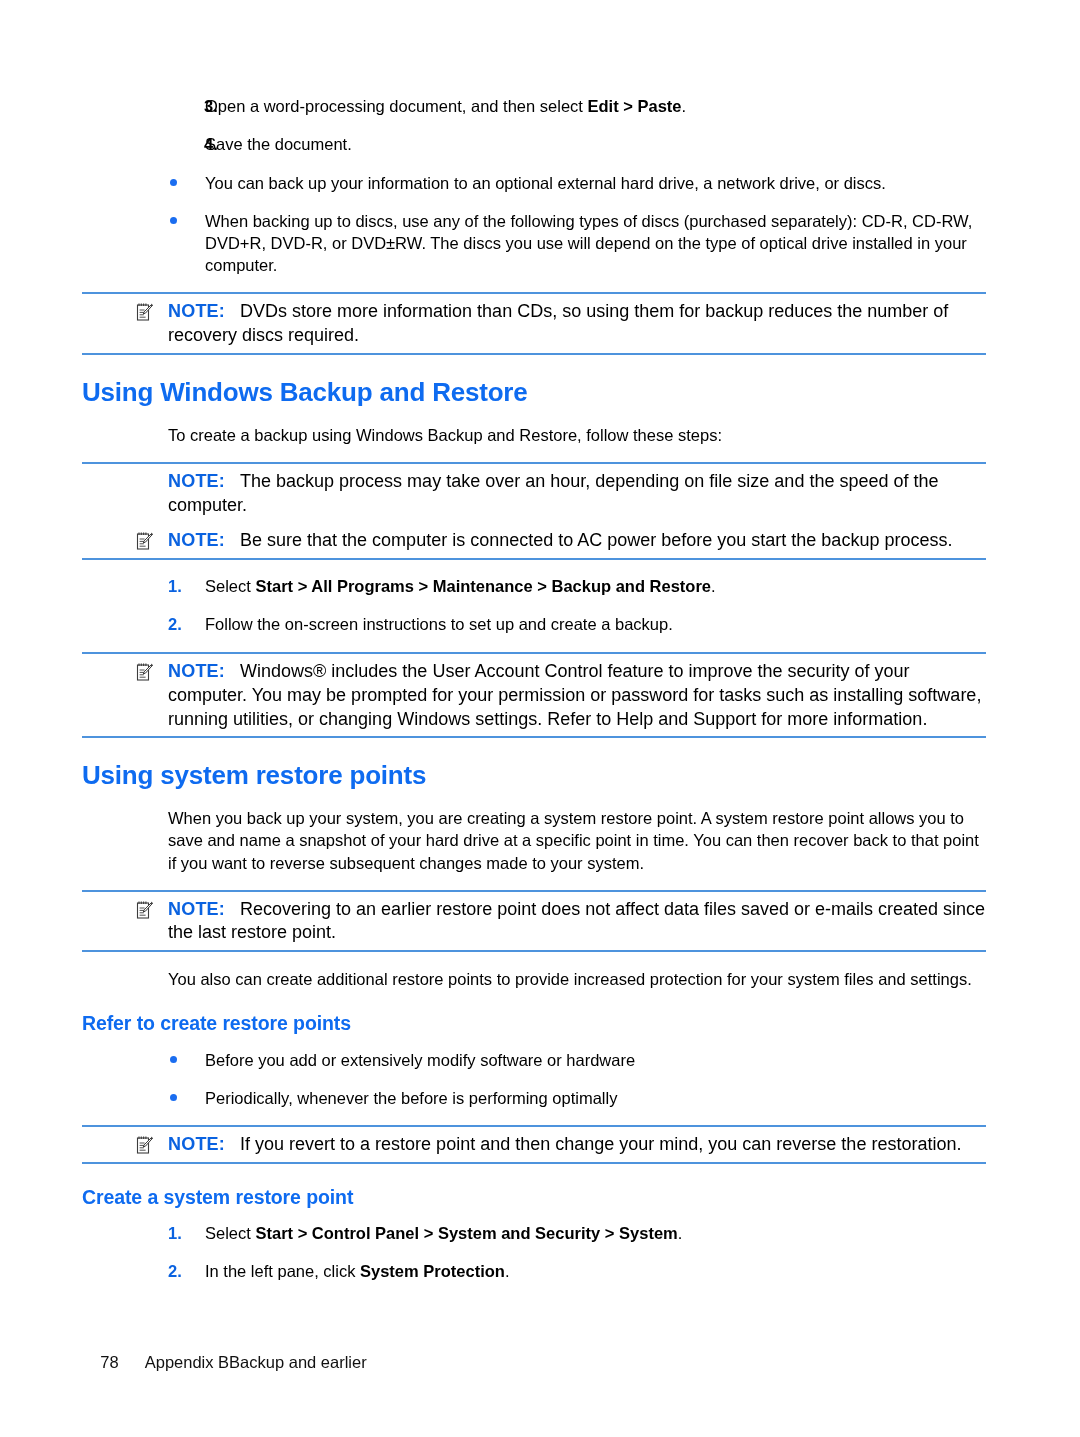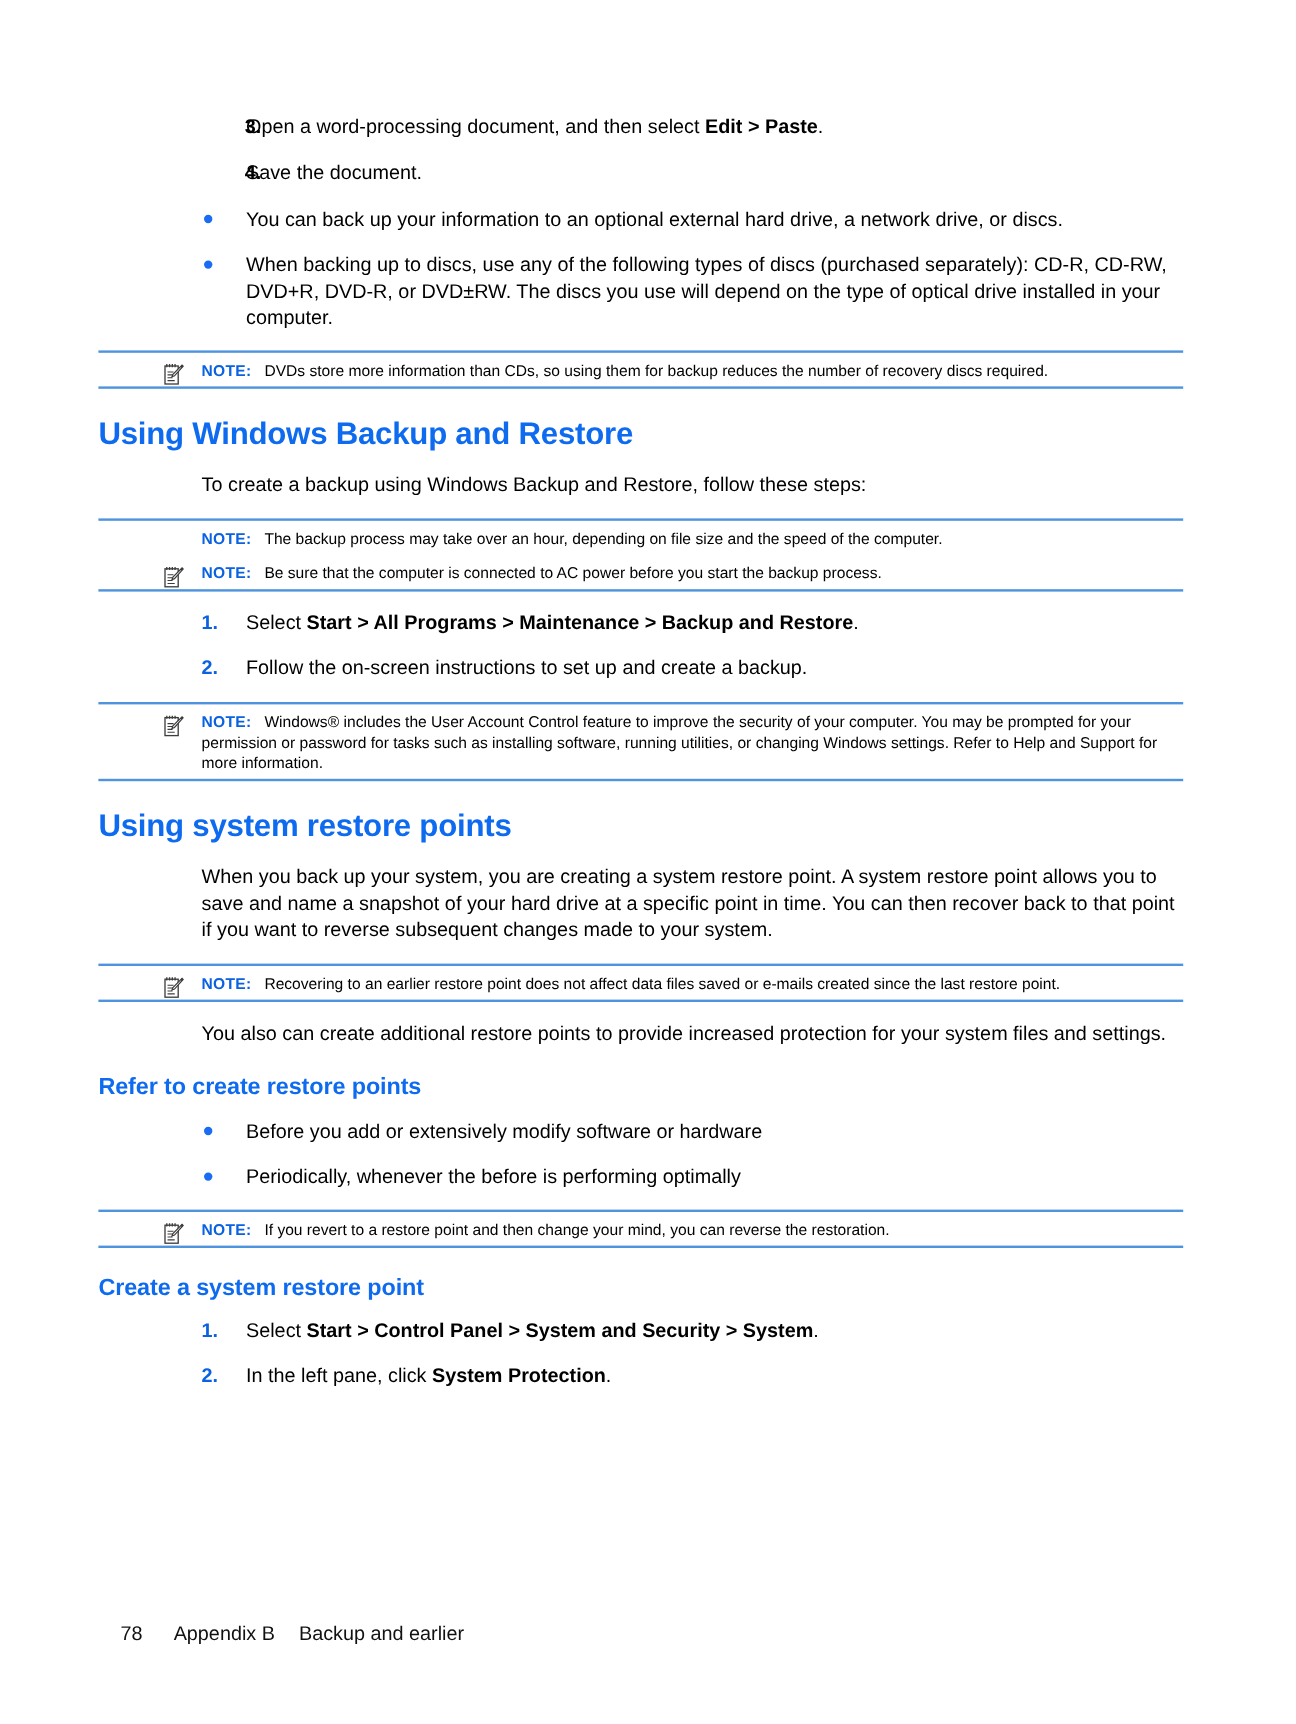--- a/index.html
+++ b/index.html
@@ -88,21 +88,21 @@
     border-top: 2px solid #4e93dd;
     border-bottom: 2px solid #4e93dd;
     margin: 6px 0 16px 0;
     padding: 4px 0 3px 0;
     width: 904px;
     box-sizing: border-box;
   }
   .note-para {
     position: relative;
     padding-left: 86px;
-    font-size: 13px;
+    font-size: 18px;
     line-height: 1.32;
     margin: 2px 0 2px 0;
   }
   .note-para + .note-para { margin-top: 12px; }
   .note-label {
     color: #0a62e0;
     font-weight: bold;
     letter-spacing: 0.2px;
   }
   .note-label + .note-text { margin-left: 0; }
@@ -138,21 +138,21 @@
   
   .footer {
     position: absolute;
     left: 82px;
     bottom: 46px;
     font-size: 16.5px;
     color: #111111;
     white-space: pre;
   }
   .footer .pg { margin-right: 26px; }
-  .footer .apx { margin-right: 20px; }
+  .footer .apx { }
 </style>
 </head>
 <body>
 
 <div class="page">
 
   <div class="content">
 
     <div class="olist">
       <div class="olist-item">

